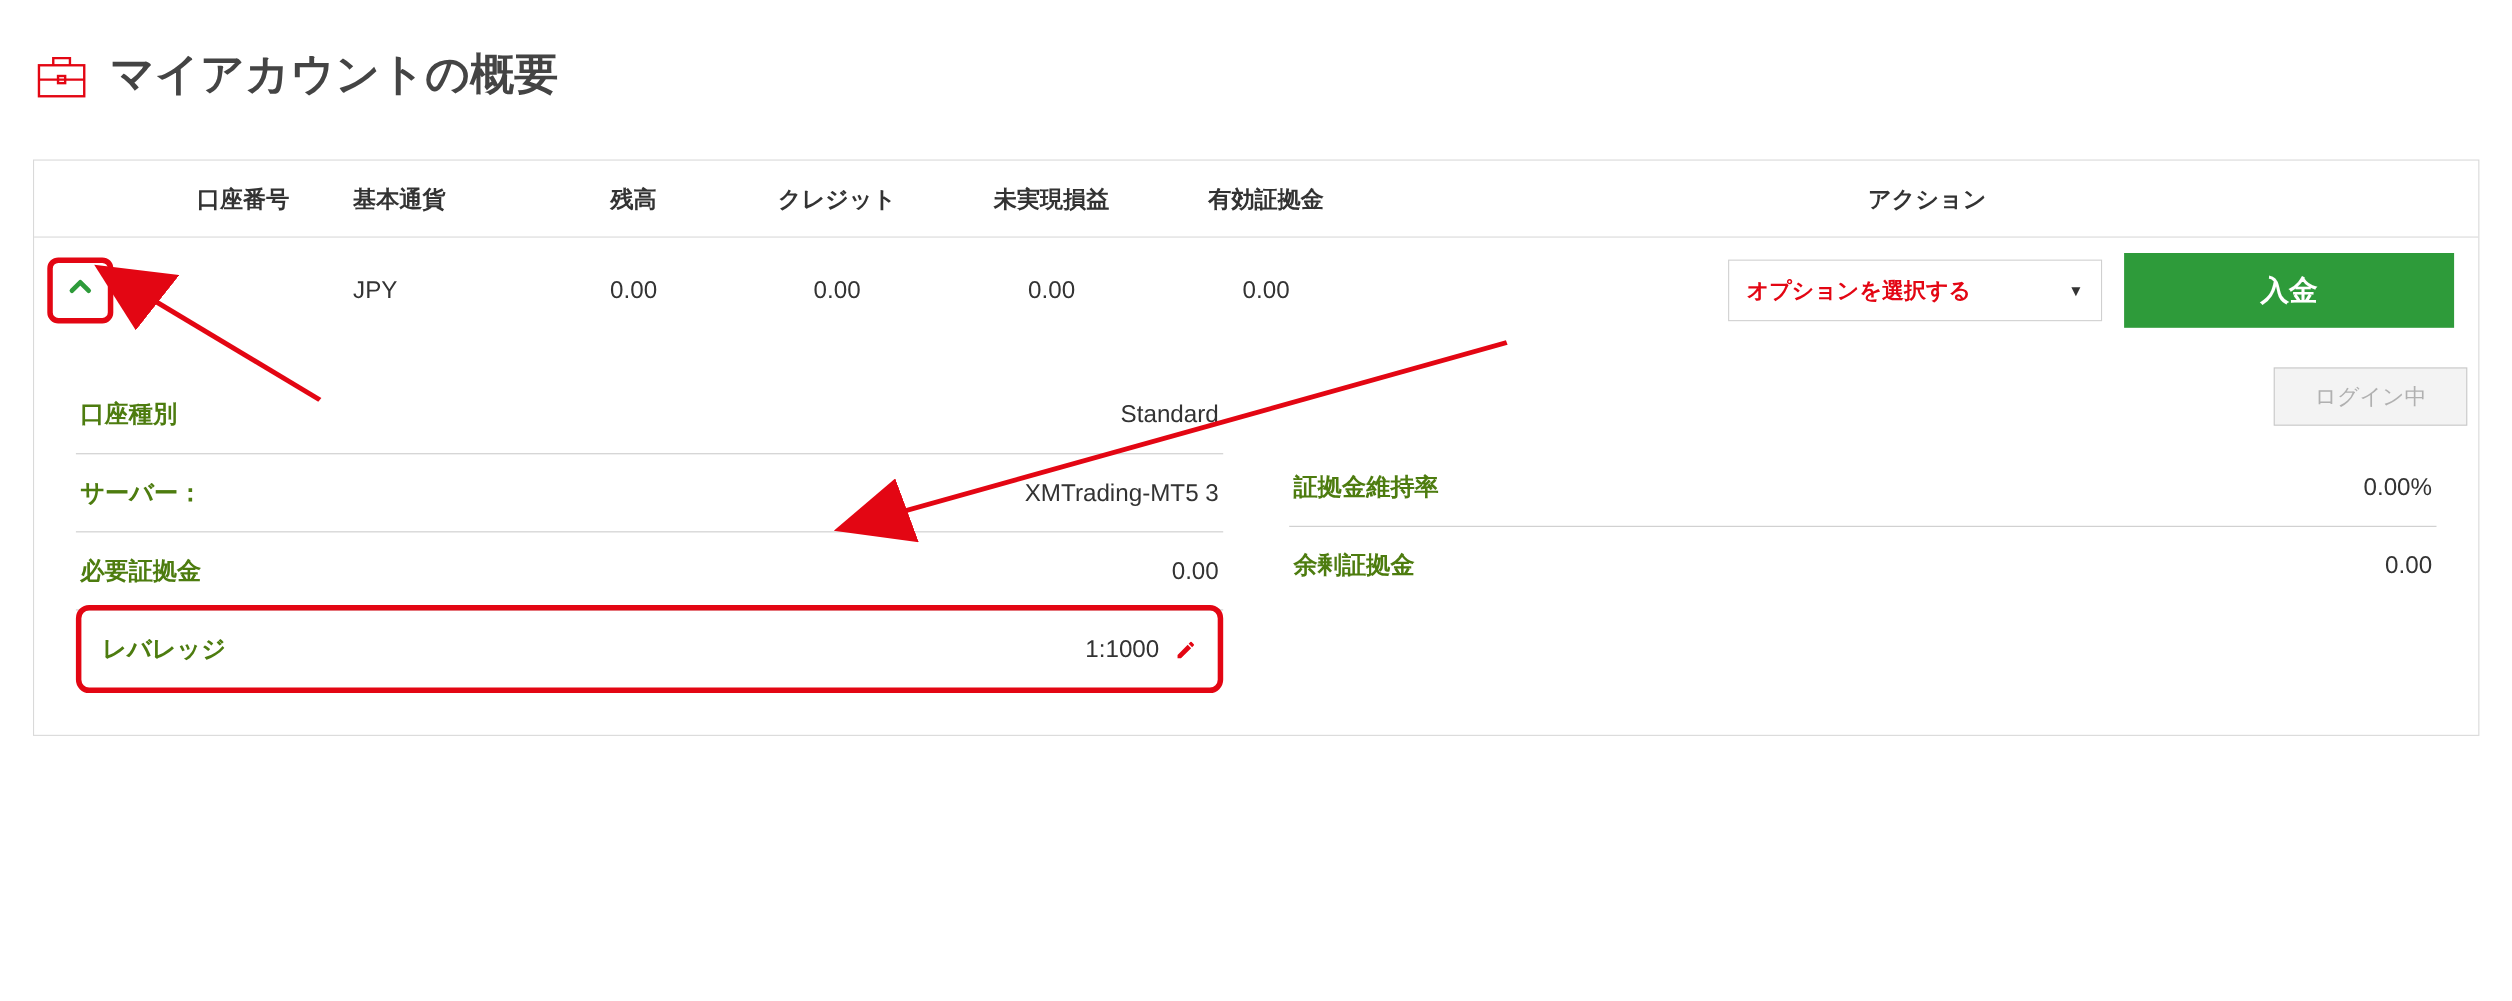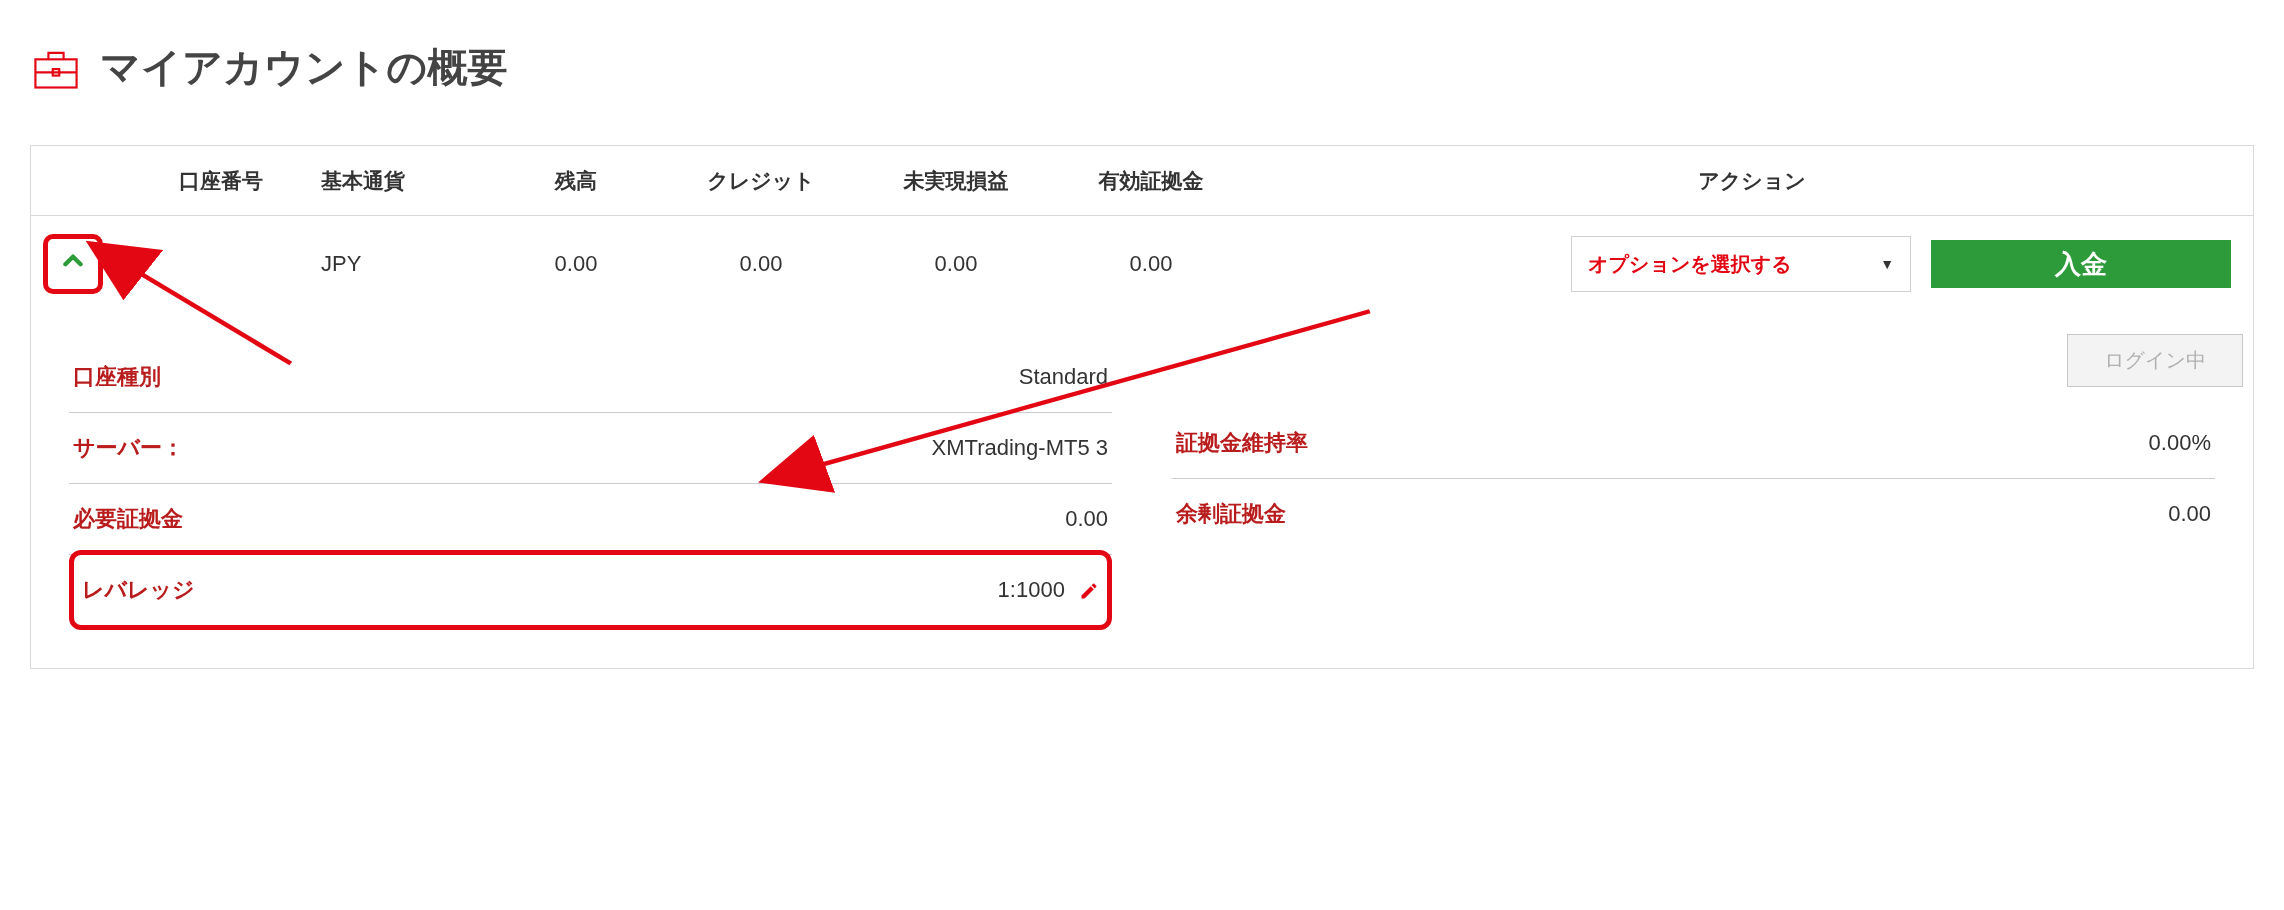--- a/index.html
+++ b/index.html
@@ -102,21 +102,21 @@
     font-weight:700;
     font-size:20px;
   }
   .option-select .caret { font-size:14px; color:#333; }
   .deposit-btn {
     background:#2e9b3a;
     color:#fff;
     font-size:26px;
     font-weight:700;
     border:none;
-    height:48px;
+    height:68px;
     min-width:300px;
     cursor:pointer;
   }
 
   .details-panel {
     padding:30px 38px 38px 38px;
     position:relative;
   }
   .details-grid {
     display:flex;
@@ -126,27 +126,27 @@
   .details-col.right { flex:1; position:relative; }
   .detail-row {
     display:flex;
     justify-content:space-between;
     align-items:center;
     border-bottom:1px solid #ccc;
     padding:20px 4px;
     font-size:22px;
   }
   .detail-row:last-child { border-bottom:none; }
-  .detail-label { font-weight:700; color:#b91c1c; }
+  .detail-label { font-weight:700; color:#4d7c0f; }
   .detail-value { color:#333; }
   .leverage-row-wrap {
     border:5px solid #e30613;
     border-radius:12px;
     margin-top:-5px;
-    padding:0 4px;
+    padding:0 15px;
   }
   .leverage-row-wrap .detail-row { border-bottom:none; }
   .pencil-icon { margin-left:8px; display:inline-flex; vertical-align:middle; cursor:pointer;}
   .pencil-icon svg { width:20px; height:20px; }
 
   .login-badge {
     position:absolute;
     top:22px;
     right:10px;
     border:1px solid #c8c8c8;

